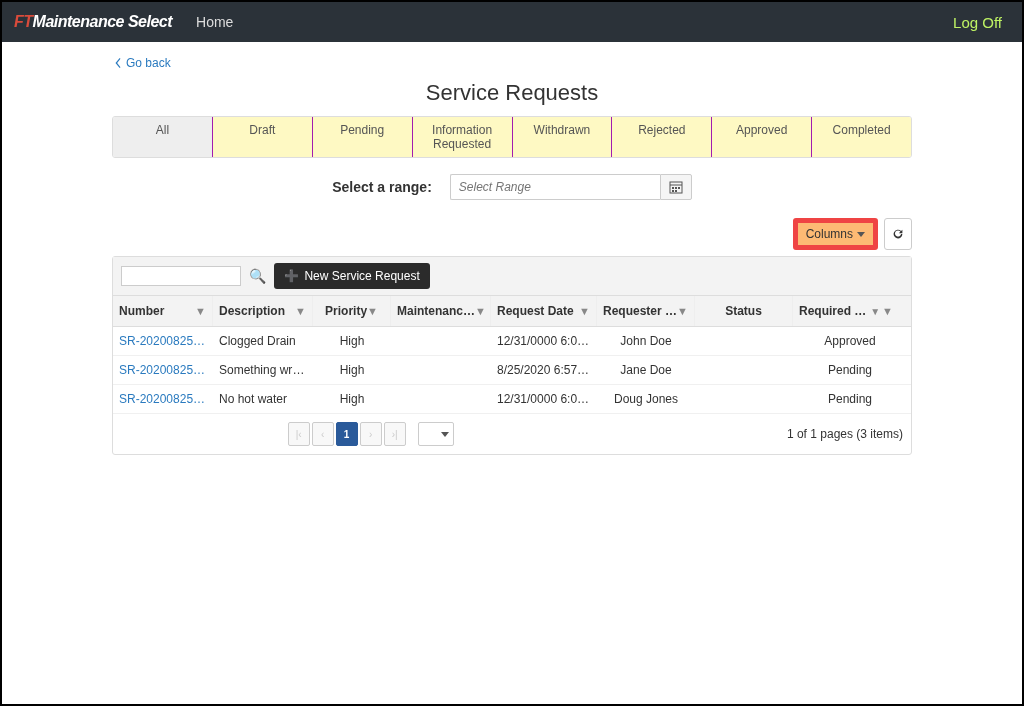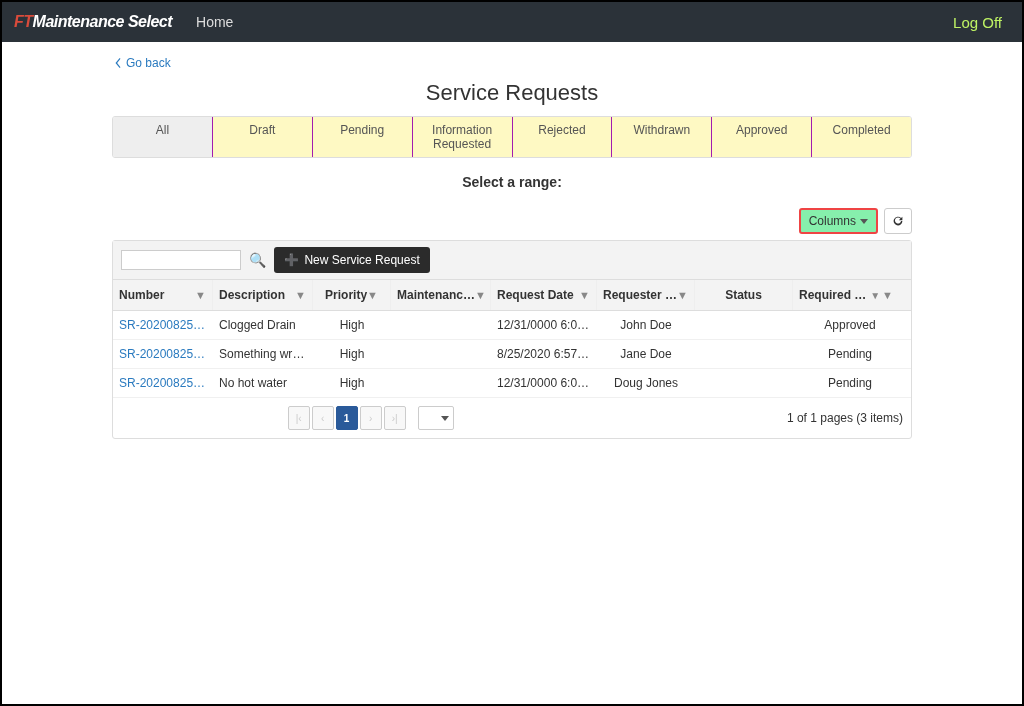--- a/index.html
+++ b/index.html
@@ -19,21 +19,21 @@
 .tab { flex: 1; text-align: center; padding: 6px 4px; font-size: 12px; color: #555; border-left: 1px solid #a21caf; cursor: pointer; background: #fef9c3; }
 .tab:first-child { border-left: none; }
 .tab.active { background: #eee; }
 .range-row { display: flex; align-items: center; justify-content: center; gap: 18px; margin: 16px 0 18px 0; }
 .range-label { font-weight: bold; font-size: 14px; }
 .range-input-wrap { display: flex; align-items: stretch; }
 .range-input { width: 210px; border: 1px solid #ccc; padding: 5px 8px; font-size: 12px; color: #999; font-style: italic; border-right: none; border-radius: 2px 0 0 2px; }
 .cal-btn { border: 1px solid #ccc; background: #f5f5f5; padding: 0 8px; display: flex; align-items: center; cursor: pointer; border-radius: 0 2px 2px 0; }
 .cal-btn svg { width: 14px; height: 14px; fill: #555; }
 .grid-controls { display: flex; justify-content: flex-end; gap: 6px; margin-bottom: 6px; }
-.columns-btn { border: 2px solid #ef4444; background: #86efac; padding: 4px 8px; font-size: 12px; border-radius: 3px; cursor: pointer; display: inline-flex; align-items: center; gap: 4px; }
+.columns-btn { border: 5px solid #ef4444; background: #fdba74; padding: 4px 8px; font-size: 12px; border-radius: 3px; cursor: pointer; display: inline-flex; align-items: center; gap: 4px; }
 .refresh-btn { border: 1px solid #ccc; background: #fff; padding: 4px 6px; border-radius: 3px; cursor: pointer; display: inline-flex; align-items: center; }
 .refresh-btn svg { width: 14px; height: 14px; fill: #333; }
 .grid { border: 1px solid #ddd; border-radius: 3px; }
 .grid-toolbar { background: #f3f3f3; border-bottom: 1px solid #ddd; padding: 6px 8px; display: flex; align-items: center; gap: 8px; }
 .search-box { border: 1px solid #ccc; background: #fff; width: 120px; height: 20px; padding: 2px 4px; font-size: 12px; }
 .search-icon { color: #666; cursor: pointer; font-size: 14px; }
 .btn-dark { background: #2b2b2b; color: #fff; border: none; border-radius: 3px; padding: 6px 10px; font-size: 12px; cursor: pointer; display: inline-flex; align-items: center; gap: 5px; }
 .btn-dark .plus { font-weight: bold; }
 .grid-header { display: flex; background: #f3f3f3; border-bottom: 1px solid #ddd; font-weight: bold; font-size: 12px; }
 .gh { padding: 8px 6px; display: flex; align-items: center; justify-content: space-between; border-right: 1px solid #eee; }
@@ -81,28 +81,42 @@
     <span>Go back</span>
   </div>
 
   <h1 class="page-title">Service Requests</h1>
 
   <div class="tabs">
     <div class="tab active">All</div>
     <div class="tab">Draft</div>
     <div class="tab">Pending</div>
     <div class="tab">Information Requested</div>
+    <div class="tab">Withdrawn</div>
     <div class="tab">Rejected</div>
-    <div class="tab">Withdrawn</div>
     <div class="tab">Approved</div>
     <div class="tab">Completed</div>
   </div>
 
   <div class="range-row">
     <div class="range-label">Select a range:</div>
+    <div class="range-input-wrap">
+      <input class="range-input" placeholder="Select Range" style="">
+      <div class="cal-btn">
+        <svg viewBox="0 0 14 14">
+            <rect x="1" y="2" width="12" height="11" fill="none" stroke="#555" stroke-width="1"></rect>
+            <line x1="1" y1="5" x2="13" y2="5" stroke="#555"></line>
+            <rect x="3" y="7" width="2" height="2"></rect>
+            <rect x="6" y="7" width="2" height="2"></rect>
+            <rect x="9" y="7" width="2" height="2"></rect>
+            <rect x="3" y="10" width="2" height="2"></rect>
+            <rect x="6" y="10" width="2" height="2"></rect>
+          </svg>
+      </div>
+    </div>
   </div>
 
   <div class="grid-controls">
     <div class="columns-btn">
       <span>Columns</span>
       <span class="caret-down"></span>
     </div>
     <div class="refresh-btn">
       <svg viewBox="0 0 16 16">
           <path d="M13 8a5 5 0 1 1-1.5-3.5L13 3v4H9l1.8-1.8A3.5 3.5 0 1 0 11.5 8H13z"></path>

